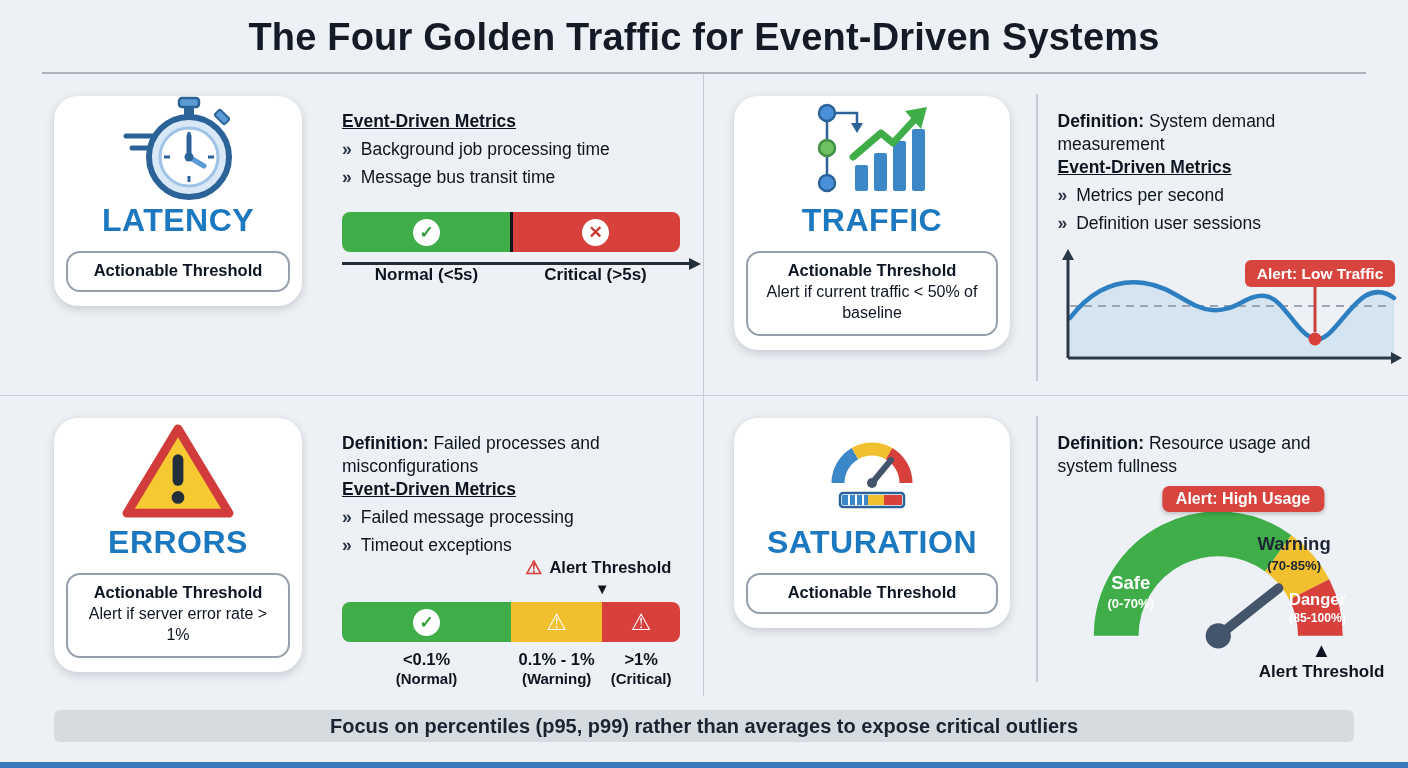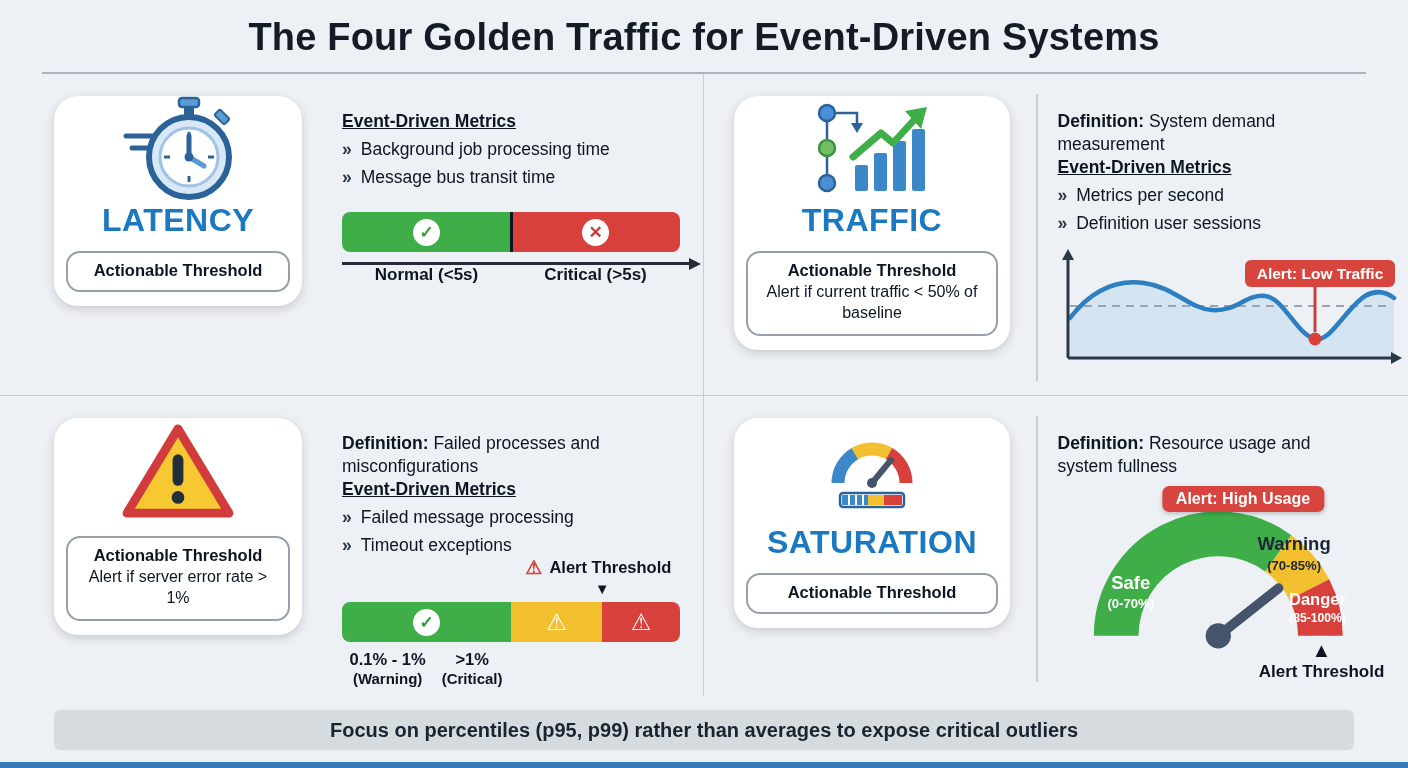--- a/index.html
+++ b/index.html
@@ -111,21 +111,21 @@
   .g-dark { fill:#1c2634; }
   .g-big { font-size:19px; font-weight:bold; }
   .g-small { font-size:13.5px; font-weight:bold; }
   .g-big2 { font-size:17px; font-weight:bold; }
   .g-small2 { font-size:12.5px; font-weight:bold; }
   .gauge-flag { position:absolute; left:60%; top:150px; text-align:center; line-height:1.15; z-index:3; }
   .marker-up { font-size:20px; color:#0d1320; line-height:1; }
   .gauge-flag-label { font-weight:bold; font-size:17px; white-space:nowrap; margin-top:2px; }
 
   .footer {
-    margin:14px 54px 0; height:40px; background:#d6dbe0; border-radius:6px;
+    margin:14px 54px 0; height:32px; background:#d6dbe0; border-radius:6px;
     display:flex; align-items:center; justify-content:center;
     font-size:20px; font-weight:bold; color:#1a2330;
   }
   .bottom-strip { position:absolute; left:0; right:0; bottom:0; height:6px; background:#3679b8; }
 </style>
 </head>
 <body>
 
 <h1 class="page-title">The Four Golden Traffic for Event-Driven Systems</h1>
 <div class="title-rule"></div>
@@ -251,20 +251,21 @@
   <section class="quadrant col-left">
     <div class="q-card-col">
       <div class="signal-card">
         <div class="signal-icon">
           <svg width="118" height="104" viewBox="0 0 120 106">
             <path d="M60,10 L112,96 L8,96 Z" fill="#f6c832" stroke="#d23b3b" stroke-width="9" stroke-linejoin="round"></path>
             <rect x="54.5" y="36" width="11" height="32" rx="5.5" fill="#232e3b"></rect>
             <circle cx="60" cy="80" r="6.5" fill="#232e3b"></circle>
           </svg>
         </div>
+        <div class="signal-title">ERRORS</div>
         <div class="threshold-box">
           <div class="threshold-title">Actionable Threshold</div>
           <div class="threshold-text">Alert if server error rate &gt; 1%</div>
         </div>
       </div>
     </div>
     <div class="q-detail">
       <p class="def-line">
         <span class="def-label">Definition:</span>
         <span>Failed processes and misconfigurations</span>
@@ -289,20 +290,24 @@
             <span class="circ check">✓</span>
           </div>
           <div class="seg yellow w27">
             <span class="warn-white">⚠</span>
           </div>
           <div class="seg red w23">
             <span class="warn-white">⚠</span>
           </div>
         </div>
         <div class="err-labels">
+          <div class="err-label w50">
+            <div class="val">&lt;0.1%</div>
+            <div class="sub">(Normal)</div>
+          </div>
           <div class="err-label w27">
             <div class="val">0.1% - 1%</div>
             <div class="sub">(Warning)</div>
           </div>
           <div class="err-label w23">
             <div class="val">&gt;1%</div>
             <div class="sub">(Critical)</div>
           </div>
         </div>
       </div>

